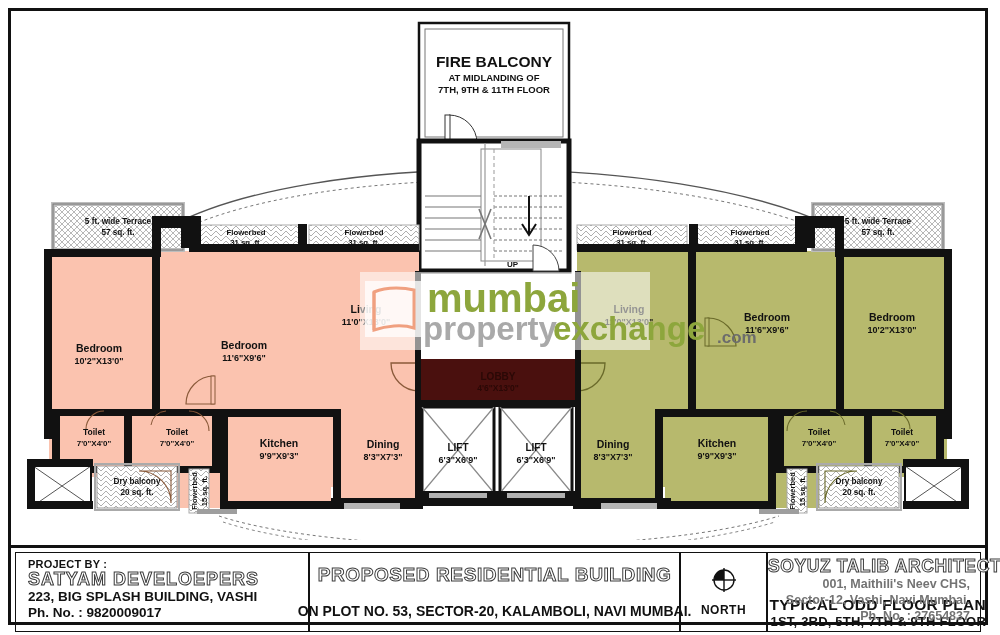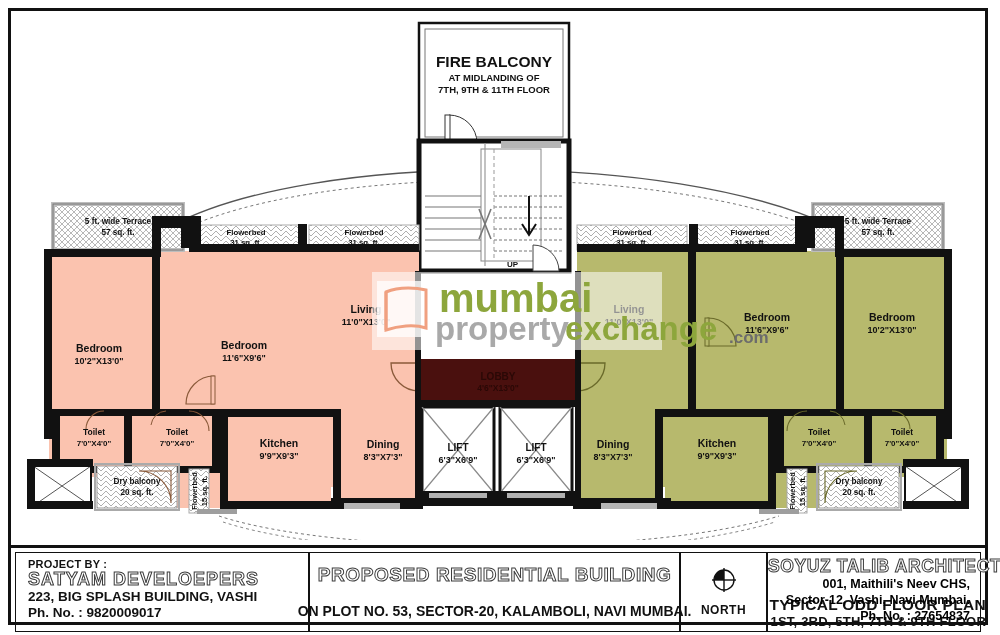--- a/index.html
+++ b/index.html
@@ -13,21 +13,21 @@
   .tb-cell{position:relative;box-sizing:border-box;height:100%;}
   .c1{width:30.5%;border-right:2px solid #111;padding:5px 0 0 12px;}
   .c2{width:38.5%;border-right:2px solid #111;display:flex;align-items:center;justify-content:center;}
   .c3{width:9%;border-right:2px solid #111;display:flex;flex-direction:column;align-items:center;justify-content:center;}
   .c4{width:22%;padding:4px 10px 0 0;text-align:right;}
   .lbl-small{font-size:11px;font-weight:bold;color:#111;letter-spacing:.2px;}
   .outline-big{font-size:18px;font-weight:bold;letter-spacing:1px;color:#fff;
     -webkit-text-stroke:1px #3d3d3d;text-shadow:0 0 0 #888;line-height:1.05;white-space:nowrap;}
   .outline-mid{font-size:19px;font-weight:bold;letter-spacing:.6px;color:#fff;
     -webkit-text-stroke:1px #3d3d3d;line-height:1.1;white-space:nowrap;}
-  .addr{font-size:12.5px;font-weight:bold;color:#000000;line-height:1.28;white-space:nowrap;}
+  .addr{font-size:12.5px;font-weight:bold;color:#737373;line-height:1.28;white-space:nowrap;}
   .addr2{font-size:13.5px;font-weight:bold;color:#111;line-height:1.2;white-space:nowrap;}
   .north-txt{font-size:12px;font-weight:bold;color:#111;margin-top:10px;letter-spacing:.5px;}
   .c2box{text-align:center;line-height:1.15;}
   .plan-title{position:absolute;right:14px;bottom:6px;text-align:right;margin-top:13px;}
   .pt1{font-size:15.5px;font-weight:bold;color:#111;letter-spacing:.3px;line-height:1.15;}
   .pt2{font-size:13px;font-weight:bold;color:#111;letter-spacing:.2px;}
   .wm{position:absolute;pointer-events:none;}
   .wm-band{position:absolute;background:rgba(255,255,255,.62);}
   .wm-mumbai{font-size:40px;font-weight:bold;line-height:1;}
   .wm-pe{font-size:33px;font-weight:bold;line-height:1;}
@@ -293,21 +293,21 @@
     <rect x="333" y="492" width="56" height="6" fill="#b5b5b5"></rect>
     <rect x="590" y="492" width="56" height="6" fill="#b5b5b5"></rect>
     <rect x="490" y="130" width="60" height="7" fill="#b5b5b5"></rect>
     <rect x="418" y="482" width="58" height="5" fill="#b0b0b0"></rect>
     <rect x="496" y="482" width="58" height="5" fill="#b0b0b0"></rect>
     <rect x="186" y="498" width="40" height="5" fill="#9e9e9e"></rect>
     <rect x="748" y="498" width="40" height="5" fill="#9e9e9e"></rect>
   </svg>
   </div>
 
-  <div class="wm" style="left:372px;top:272px;width:290px;height:78px;">
+  <div class="wm" style="left:360px;top:272px;width:290px;height:78px;">
     <div class="wm-band" style="left:0;top:0;width:290px;height:78px;background:rgba(255,255,255,0.55);"></div>
 
     <svg width="62" height="62" style="position:absolute;left:2px;top:6px;">
       <rect x="3" y="3" width="56" height="56" fill="rgba(255,255,255,0.75)"></rect>
       <path d="M12,14 C26,8 44,10 52,12 L52,50 C40,46 24,48 12,52 Z" fill="none" stroke="#F0A080" stroke-width="3"></path>
       <path d="M12,14 L12,52" stroke="#F0A080" stroke-width="3" fill="none"></path>
     </svg>
     <span class="wm-mumbai" style="position:absolute;left:67px;top:6px;color:#8DA63C;">mumbai</span>
     <span class="wm-pe" style="position:absolute;left:63px;top:40px;color:#A9A9A9;">property</span>
     <span class="wm-pe" style="position:absolute;left:193px;top:40px;color:#8DA63C;">exchange</span>

